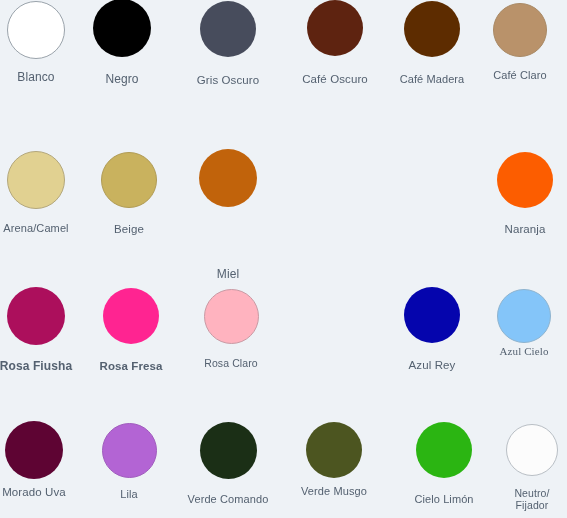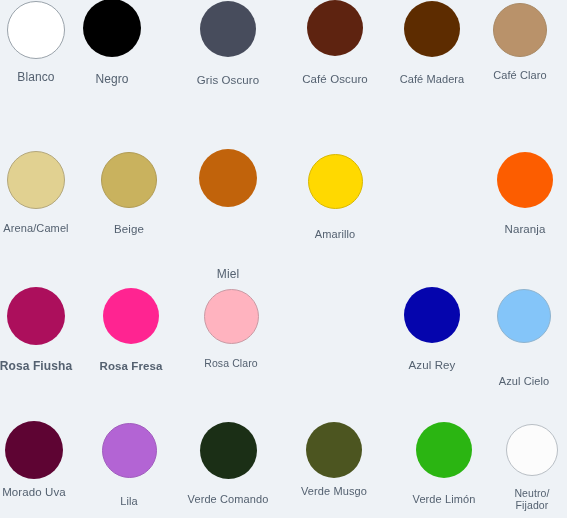--- a/index.html
+++ b/index.html
@@ -40,21 +40,21 @@
   }
 </style>
 </head>
 <body style="background: rgb(238, 242, 246);">
 
 <div id="palette-grid">
     <div class="swatch-cell" style="left: -24px; top: 1px; width: 120px;">
       <div class="swatch-dot" style="width: 58px; height: 58px; background: rgb(255, 255, 255); border: 1px solid rgb(154, 163, 171);"></div>
       <div class="swatch-label" style="font-size: 12px; font-weight: 400; color: rgb(84, 97, 112); margin-top: 11px;">Blanco</div>
     </div>
-    <div class="swatch-cell" style="left: 52px; top: -1px; width: 120px;">
+    <div class="swatch-cell" style="left: 62px; top: -1px; width: 120px;">
       <div class="swatch-dot" style="width: 58px; height: 58px; background: rgb(0, 0, 0); border: none;"></div>
       <div class="swatch-label" style="font-size: 12px; font-weight: 400; color: rgb(84, 97, 112); margin-top: 15px;">Negro</div>
     </div>
     <div class="swatch-cell" style="left: 168px; top: 1px; width: 120px;">
       <div class="swatch-dot" style="width: 56px; height: 56px; background: rgb(71, 76, 92); border: none;"></div>
       <div class="swatch-label" style="font-size: 11.5px; font-weight: 400; color: rgb(84, 97, 112); margin-top: 17px;">Gris Oscuro</div>
     </div>
     <div class="swatch-cell" style="left: 275px; top: 0px; width: 120px;">
       <div class="swatch-dot" style="width: 56px; height: 56px; background: rgb(94, 35, 16); border: none;"></div>
       <div class="swatch-label" style="font-size: 11.5px; font-weight: 400; color: rgb(84, 97, 112); margin-top: 17px;">Café Oscuro</div>
@@ -72,24 +72,20 @@
       <div class="swatch-label" style="font-size: 11px; font-weight: 400; color: rgb(84, 97, 112); margin-top: 13px;">Arena/Camel</div>
     </div>
     <div class="swatch-cell" style="left: 69px; top: 152px; width: 120px;">
       <div class="swatch-dot" style="width: 56px; height: 56px; background: rgb(201, 178, 94); border: 1px solid rgb(176, 155, 85);"></div>
       <div class="swatch-label" style="font-size: 11.5px; font-weight: 400; color: rgb(84, 97, 112); margin-top: 15px;">Beige</div>
     </div>
     <div class="swatch-cell" style="left: 168px; top: 149px; width: 120px; gap: 46px;">
       <div class="swatch-dot" style="width: 58px; height: 58px; background: rgb(193, 99, 11); border: none;"></div>
       <div class="swatch-label" style="font-size: 12px; font-weight: 400; color: rgb(84, 97, 112); margin-top: 14px;">Miel</div>
     </div>
-    <div class="swatch-cell" style="left: 275px; top: 153.5px; width: 120px;">
-      <div class="swatch-dot" style="width: 55px; height: 55px; background: rgb(255, 217, 0); border: 1px solid rgb(216, 184, 0);"></div>
-      <div class="swatch-label" style="font-size: 11px; font-weight: 400; color: rgb(84, 97, 112); margin-top: 19.5px;">Amarillo</div>
-    </div>
     <div class="swatch-cell" style="left: 465px; top: 152px; width: 120px;">
       <div class="swatch-dot" style="width: 56px; height: 56px; background: rgb(252, 93, 0); border: none;"></div>
       <div class="swatch-label" style="font-size: 11.5px; font-weight: 400; color: rgb(84, 97, 112); margin-top: 15px;">Naranja</div>
     </div>
     <div class="swatch-cell" style="left: -24px; top: 287px; width: 120px;">
       <div class="swatch-dot" style="width: 58px; height: 58px; background: rgb(172, 15, 92); border: none;"></div>
       <div class="swatch-label" style="font-size: 12px; font-weight: 700; color: rgb(84, 97, 112); margin-top: 14px;">Rosa Fiusha</div>
     </div>
     <div class="swatch-cell" style="left: 71px; top: 288px; width: 120px;">
       <div class="swatch-dot" style="width: 56px; height: 56px; background: rgb(255, 36, 145); border: none;"></div>
@@ -98,40 +94,40 @@
     <div class="swatch-cell" style="left: 171px; top: 288.5px; width: 120px;">
       <div class="swatch-dot" style="width: 55px; height: 55px; background: rgb(255, 179, 191); border: 1px solid rgb(201, 154, 164);"></div>
       <div class="swatch-label" style="font-size: 10.5px; font-weight: 400; color: rgb(84, 97, 112); margin-top: 13.5px;">Rosa Claro</div>
     </div>
     <div class="swatch-cell" style="left: 372px; top: 287px; width: 120px;">
       <div class="swatch-dot" style="width: 56px; height: 56px; background: rgb(5, 5, 173); border: none;"></div>
       <div class="swatch-label" style="font-size: 11.5px; font-weight: 400; color: rgb(84, 97, 112); margin-top: 16px;">Azul Rey</div>
     </div>
     <div class="swatch-cell" style="left: 464px; top: 289px; width: 120px;">
       <div class="swatch-dot" style="width: 54px; height: 54px; background: rgb(132, 197, 249); border: 1px solid rgb(143, 180, 207);"></div>
-      <div class="swatch-label" style="font-size: 11px; font-weight: 400; color: rgb(84, 97, 112); margin-top: 32px;">Azul Cielo</div>
+      <div class="swatch-label" style="font-size: 11px; font-weight: 400; color: rgb(84, 97, 112); margin-top: 2px; font-family: Liberation Serif, serif;">Azul Cielo</div>
     </div>
     <div class="swatch-cell" style="left: -26px; top: 421px; width: 120px;">
       <div class="swatch-dot" style="width: 58px; height: 58px; background: rgb(94, 4, 51); border: none;"></div>
       <div class="swatch-label" style="font-size: 11.5px; font-weight: 400; color: rgb(84, 97, 112); ">Morado Uva</div>
     </div>
     <div class="swatch-cell" style="left: 69px; top: 422.5px; width: 120px;">
       <div class="swatch-dot" style="width: 55px; height: 55px; background: rgb(179, 100, 212); border: 1px solid rgb(160, 92, 189);"></div>
-      <div class="swatch-label" style="font-size: 11px; font-weight: 400; color: rgb(84, 97, 112); margin-top: 17px;">Lila</div>
+      <div class="swatch-label" style="font-size: 11px; font-weight: 400; color: rgb(84, 97, 112); margin-top: 10px;">Lila</div>
     </div>
     <div class="swatch-cell" style="left: 168px; top: 421.5px; width: 120px;">
       <div class="swatch-dot" style="width: 57px; height: 57px; background: rgb(27, 47, 22); border: none;"></div>
       <div class="swatch-label" style="font-size: 11px; font-weight: 400; color: rgb(84, 97, 112); margin-top: 14.5px;">Verde Comando</div>
     </div>
     <div class="swatch-cell" style="left: 274px; top: 422px; width: 120px;">
       <div class="swatch-dot" style="width: 56px; height: 56px; background: rgb(76, 85, 32); border: none;"></div>
       <div class="swatch-label" style="font-size: 11px; font-weight: 400; color: rgb(84, 97, 112); ">Verde Musgo</div>
     </div>
     <div class="swatch-cell" style="left: 384px; top: 422px; width: 120px;">
       <div class="swatch-dot" style="width: 56px; height: 56px; background: rgb(43, 181, 18); border: none;"></div>
-      <div class="swatch-label" style="font-size: 11px; font-weight: 400; color: rgb(84, 97, 112); margin-top: 15px;">Verde Limón</div>
+      <div class="swatch-label" style="font-size: 11px; font-weight: 400; color: rgb(84, 97, 112); margin-top: 15px;">Cielo Limón</div>
     </div>
     <div class="swatch-cell" style="left: 472px; top: 424px; width: 120px;">
       <div class="swatch-dot" style="width: 52px; height: 52px; background: rgb(252, 252, 252); border: 1px solid rgb(185, 191, 197);"></div>
       <div class="swatch-label" style="font-size: 10.5px; font-weight: 400; color: rgb(84, 97, 112); margin-top: 11px;">Neutro/
 Fijador</div>
     </div>
   </div>
 
 </body></html>

